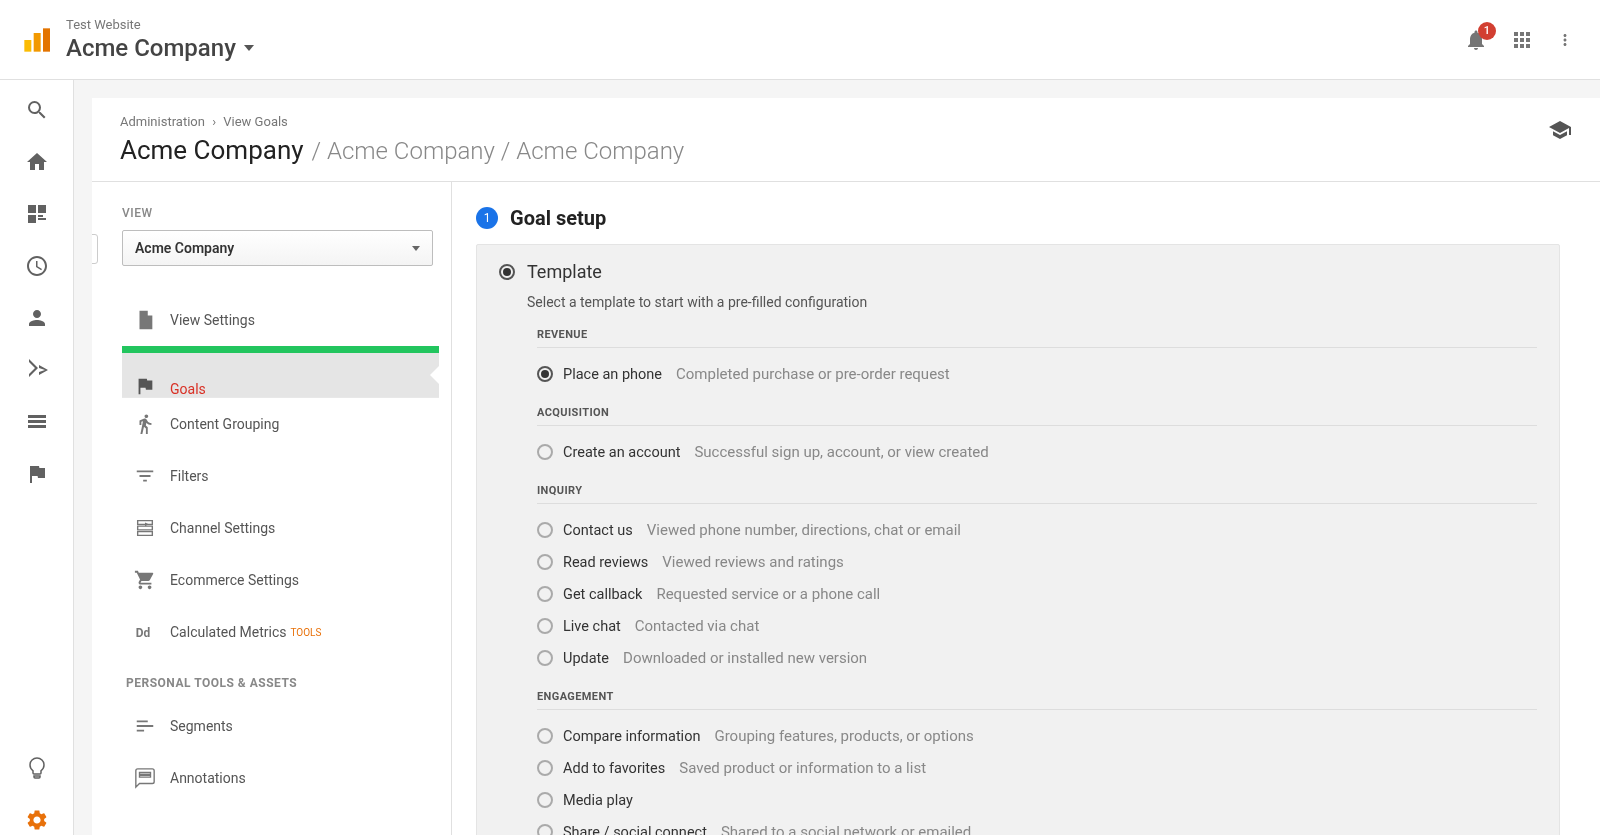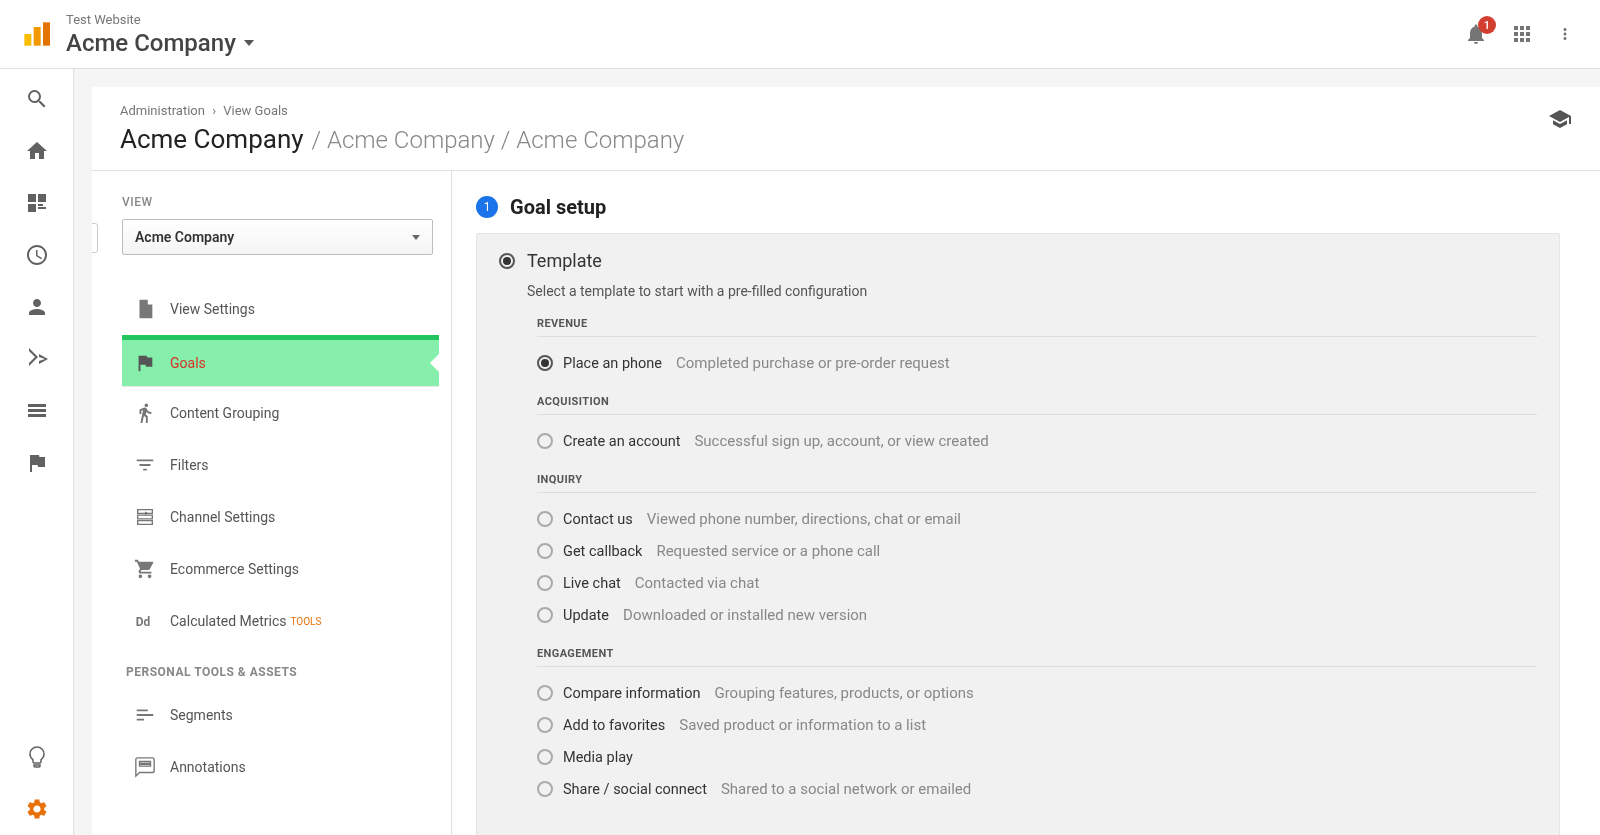--- a/index.html
+++ b/index.html
@@ -1,19 +1,19 @@
 <!DOCTYPE html>
 <html><head>
 <meta charset="utf-8">
 <style>
 * { margin: 0; padding: 0; box-sizing: border-box; }
 body { font-family: Roboto, Arial, sans-serif; font-size: 14px; color: #333; background: #fff; overflow: hidden; }
 
 
-.top-header { height: 69px; border-bottom: 1px solid #e0e0e0; display: flex; align-items: center; padding: 0 16px; }
+.top-header { height: 80px; border-bottom: 1px solid #e0e0e0; display: flex; align-items: center; padding: 0 16px; }
 .ga-logo { width: 28px; height: 28px; margin-right: 16px; margin-left: 6px; }
 .header-titles { flex: 1; display: flex; flex-direction: column; justify-content: center; }
 .header-subtitle { font-size: 13px; color: #777; margin-bottom: 2px; }
 .header-title-row { display: flex; align-items: center; }
 .header-title { font-size: 24px; font-weight: 500; color: #444; margin-right: 8px; }
 .dropdown-arrow { width: 0; height: 0; border-left: 5px solid transparent; border-right: 5px solid transparent; border-top: 6px solid #555; }
 .header-actions { display: flex; align-items: center; gap: 22px; margin-right: 10px; }
 .notif-wrapper { position: relative; }
 .notif-badge { position: absolute; top: -6px; right: -8px; background: #d23f31; color: #fff; border-radius: 50%; width: 18px; height: 18px; font-size: 11px; display: flex; align-items: center; justify-content: center; font-weight: 500; }
 
@@ -44,21 +44,21 @@
 .admin-col { width: 360px; border-right: 1px solid #e0e0e0; display: flex; position: relative; flex-shrink: 0; }
 .back-handle { position: absolute; left: -28px; top: 52px; width: 34px; height: 30px; border: 1px solid #ccc; border-radius: 3px; background: #fff; display: flex; align-items: center; justify-content: center; }
 
 .admin-inner { flex: 1; padding: 24px 12px 0 30px; }
 .admin-label { font-size: 12px; letter-spacing: 0.5px; color: #888; font-weight: 500; margin-bottom: 10px; }
 .view-select { width: 98%; height: 36px; border: 1px solid #bdbdbd; border-radius: 2px; display: flex; align-items: center; padding: 0 12px; background: linear-gradient(#fff,#f4f4f4); margin-bottom: 28px; position: relative; }
 .view-select-label { font-size: 14px; font-weight: 600; color: #333; }
 .view-select-arrow { margin-left: auto; width: 0; height: 0; border-left: 4px solid transparent; border-right: 4px solid transparent; border-top: 5px solid #666; }
 
 .menu-item { display: flex; align-items: center; height: 52px; padding: 0 12px; font-size: 14px; color: #555; cursor: pointer; position: relative; }
-.menu-item.active { background: #86efac; color: #d93025; border-top: 5px solid #22c55e; border-bottom: 1px solid #e8e8e8; }
+.menu-item.active { background: #e5e5e5; color: #d93025; border-top: 7px solid #22c55e; border-bottom: 1px solid #e8e8e8; align-items: flex-end; }
 .menu-item.active::after { content: ""; position: absolute; right: -1px; top: 50%; transform: translateY(-50%); width: 0; height: 0; border-top: 10px solid transparent; border-bottom: 10px solid transparent; border-right: 10px solid #fff; }
 .menu-icon { width: 22px; height: 22px; margin-right: 14px; fill: #777; flex-shrink: 0; }
 .menu-item.active .menu-icon { fill: #555; }
 .beta-tag { font-size: 10px; color: #e8710a; margin-left: 4px; }
 .section-heading { font-size: 12px; letter-spacing: 0.5px; color: #888; font-weight: 700; margin-top: 18px; margin-bottom: 10px; padding-left: 4px; }
 
 
 .goal-col { flex: 1; padding: 24px 40px 0 24px; overflow-y: auto; }
 .step-row { display: flex; align-items: center; margin-bottom: 14px; }
 .step-badge { width: 22px; height: 22px; border-radius: 50%; background: #1a73e8; color: #fff; font-size: 12px; display: flex; align-items: center; justify-content: center; margin-right: 12px; }
@@ -272,20 +272,25 @@
                 </div>
                 <div class="tpl-section">
                   <div class="tpl-heading">INQUIRY</div>
                   <div class="tpl-row">
                     <span class="radio-outer empty"></span>
                     <span class="tpl-name">Contact us</span>
                     <span class="tpl-desc">Viewed phone number, directions, chat or email</span>
                   </div>
                   <div class="tpl-row">
                     <span class="radio-outer empty"></span>
+                    <span class="tpl-name">Read reviews</span>
+                    <span class="tpl-desc">Viewed reviews and ratings</span>
+                  </div>
+                  <div class="tpl-row">
+                    <span class="radio-outer empty"></span>
                     <span class="tpl-name">Get callback</span>
                     <span class="tpl-desc">Requested service or a phone call</span>
                   </div>
                   <div class="tpl-row">
                     <span class="radio-outer empty"></span>
                     <span class="tpl-name">Live chat</span>
                     <span class="tpl-desc">Contacted via chat</span>
                   </div>
                   <div class="tpl-row">
                     <span class="radio-outer empty"></span>

